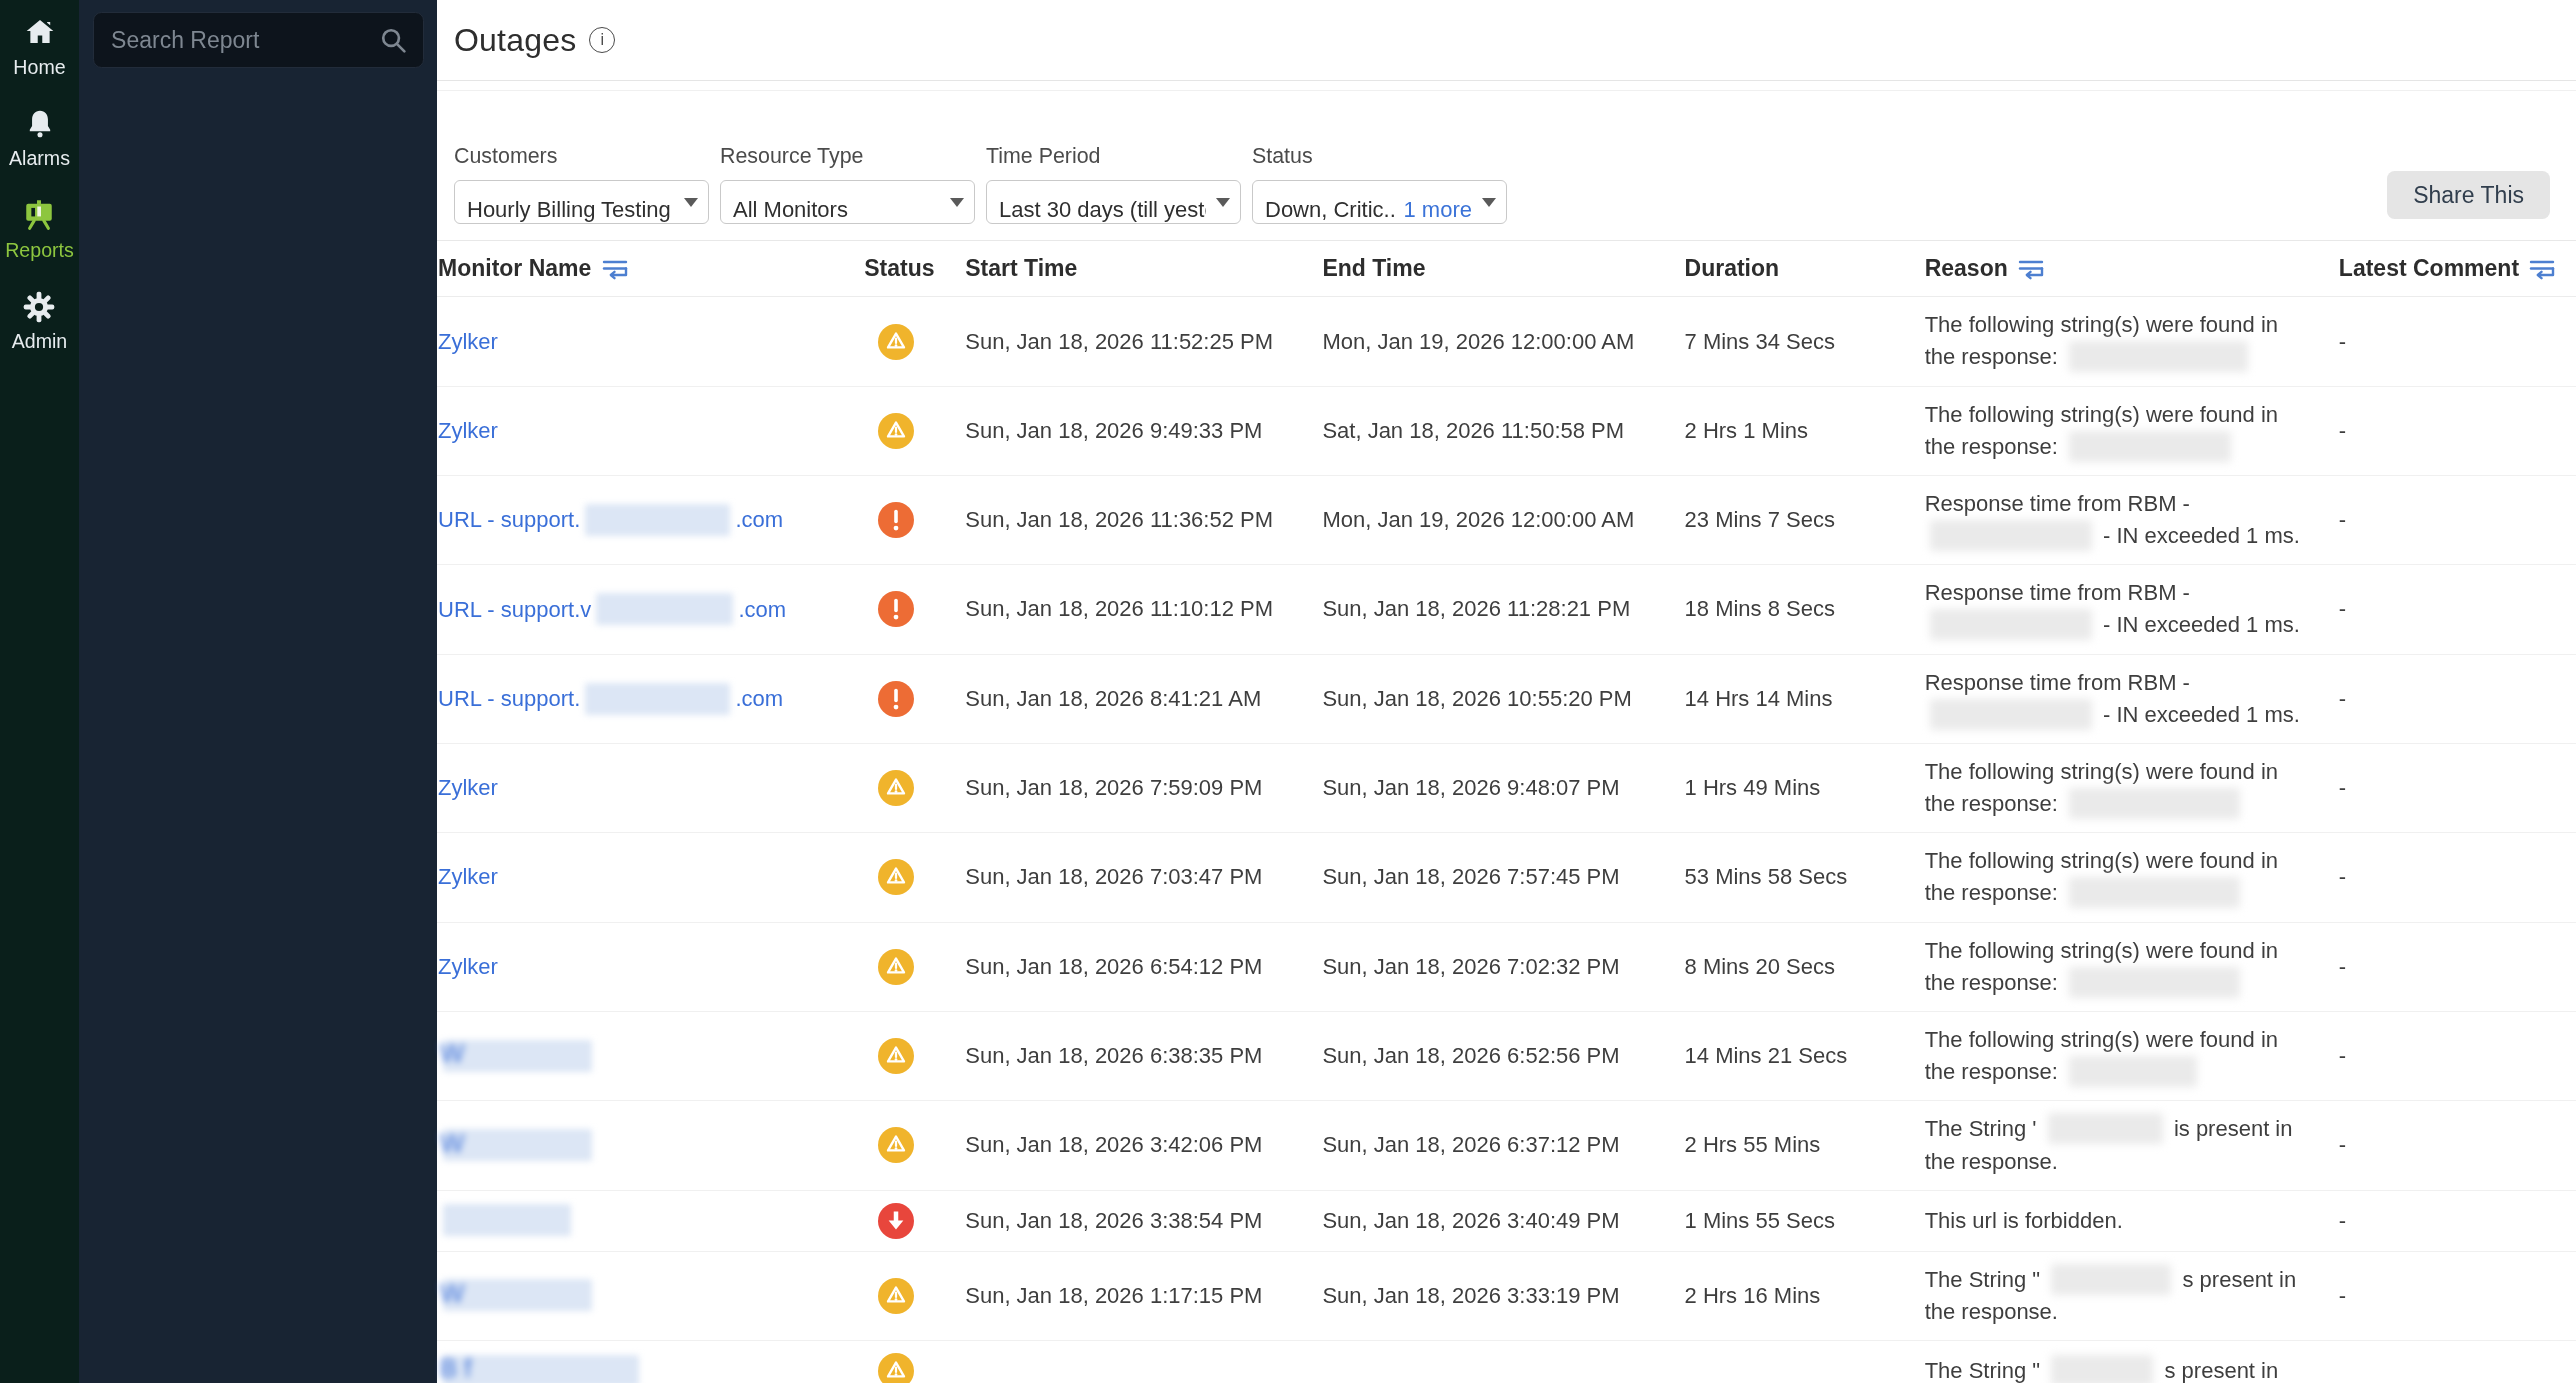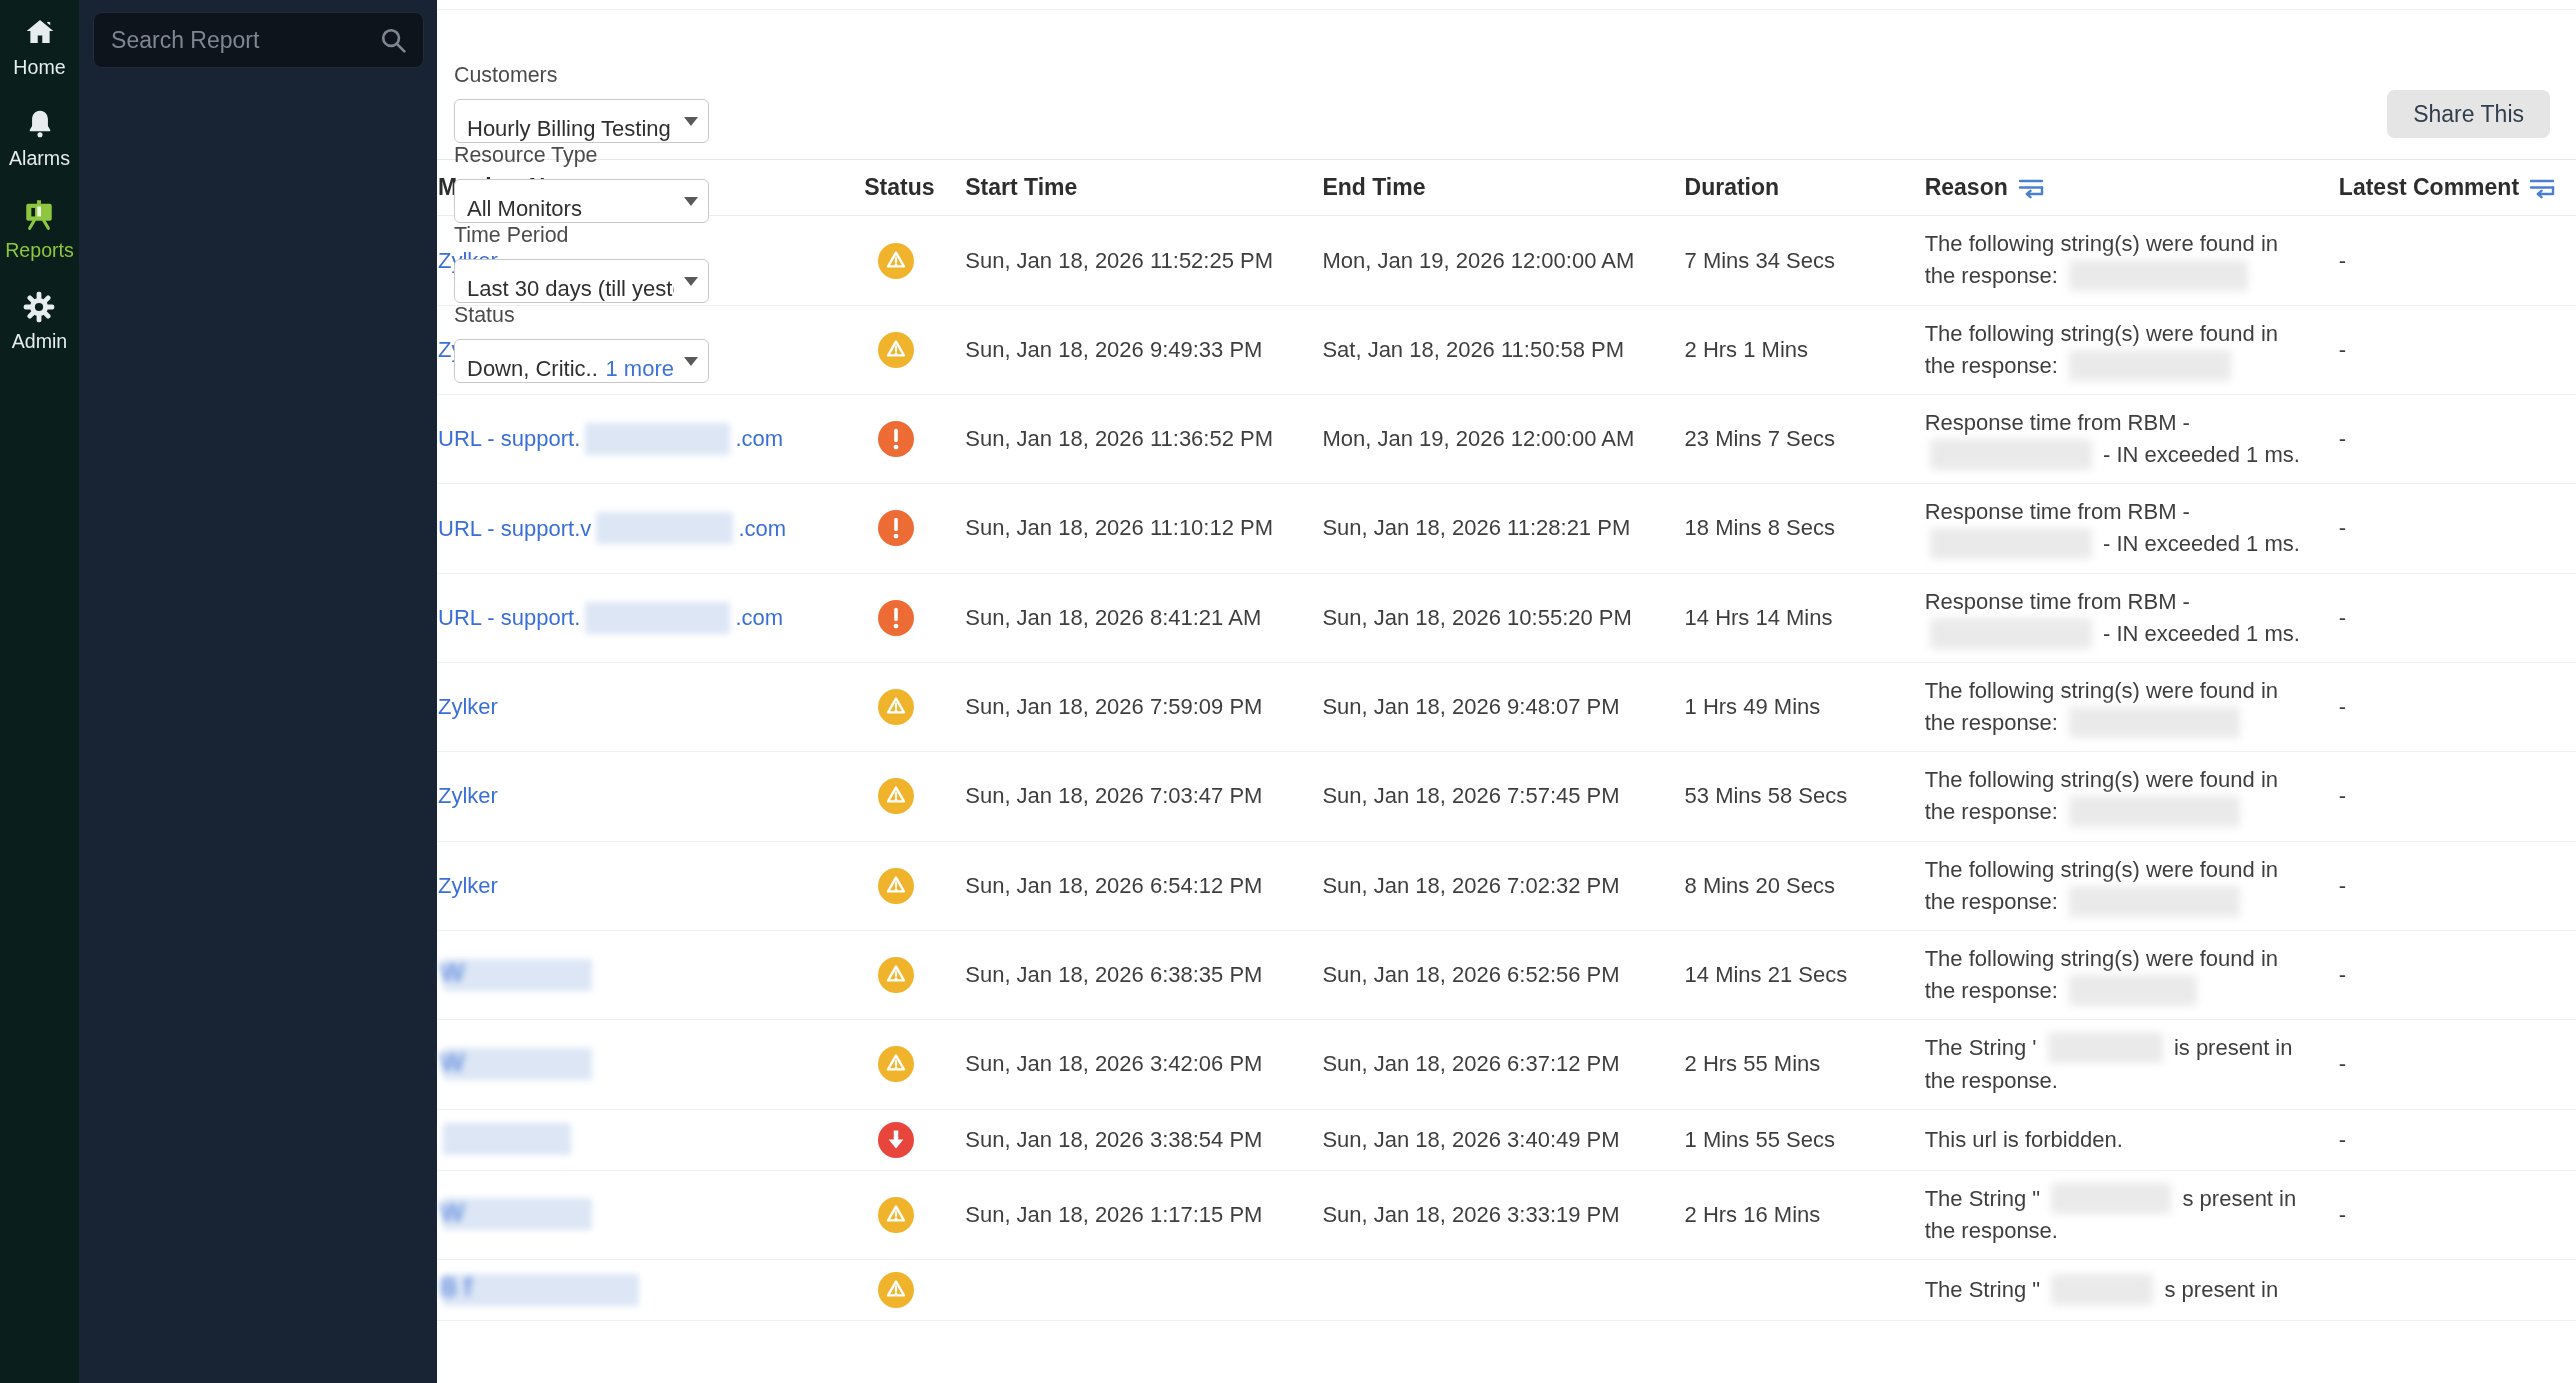--- a/index.html
+++ b/index.html
@@ -28,21 +28,21 @@
   
   .main{position:absolute;left:437px;top:0;right:0;bottom:0;background:#ffffff;}
   .titlebar{height:80px;border-bottom:0.9px solid #E5E5E5;display:flex;align-items:center;padding-left:17px;}
   .titlebar h1{margin:0;font-size:32px;font-weight:500;color:#2E2E2E;letter-spacing:0.2px;}
   .info{width:26px;height:26px;border:1.7px solid #4A4A4A;border-radius:50%;font-size:16px;
         display:flex;align-items:center;justify-content:center;color:#4A4A4A;margin-left:13px;box-sizing:border-box;}
   .subline{height:9.4px;border-bottom:0.9px solid #F0F0F0;}
 
   .filtersbar{position:relative;height:150px;border-bottom:0.9px solid #E8E8E8;
               padding-left:17px;box-sizing:border-box;}
-  .filters{display:flex;padding-top:53px;flex-direction:column;}
+  .filters{display:flex;padding-top:53px;}
   .filter{width:255px;margin-right:11px;}
   .flabel{font-size:21.4px;color:#4B4B4B;margin-bottom:11px;}
   .fselect{position:relative;height:44px;border:0.9px solid #C9C9C9;border-radius:6px;background:#fff;
            display:flex;align-items:center;padding:16px 34px 0 12px;font-size:22px;color:#2F2F2F;
            overflow:hidden;white-space:nowrap;cursor:pointer;box-sizing:border-box;}
   .fval{overflow:hidden;white-space:nowrap;}
   .fextra{color:#3B73D8;margin-left:8.5px;flex:none;}
   .caret{position:absolute;right:10.2px;top:50%;margin-top:-4.3px;width:0;height:0;
          border-left:7.7px solid transparent;border-right:7.7px solid transparent;border-top:9.4px solid #5A5A5A;}
   .share{position:absolute;right:26px;top:80px;height:48px;padding:0 26px;background:#e5e5e5;
@@ -125,20 +125,24 @@
       <span class="searchicon">
         <svg width="29" height="29" viewBox="0 0 24 24" fill="none">
           <circle cx="10" cy="10" r="6.5" stroke="#7E8791" stroke-width="2.2"></circle>
           <line x1="15" y1="15" x2="21" y2="21" stroke="#7E8791" stroke-width="2.2" stroke-linecap="round"></line>
         </svg>
       </span>
     </div>
   </aside>
 
   <main class="main">
+    <div class="titlebar">
+      <h1>Outages</h1>
+      <span class="info">i</span>
+    </div>
     <div class="subline"></div>
 
     <div class="filtersbar">
       <div class="filters" id="filters">
           <div class="filter">
             <div class="flabel">Customers</div>
             <div class="fselect">
               <span class="fval">Hourly Billing Testing</span>
               <span class="caret"></span>
             </div>

